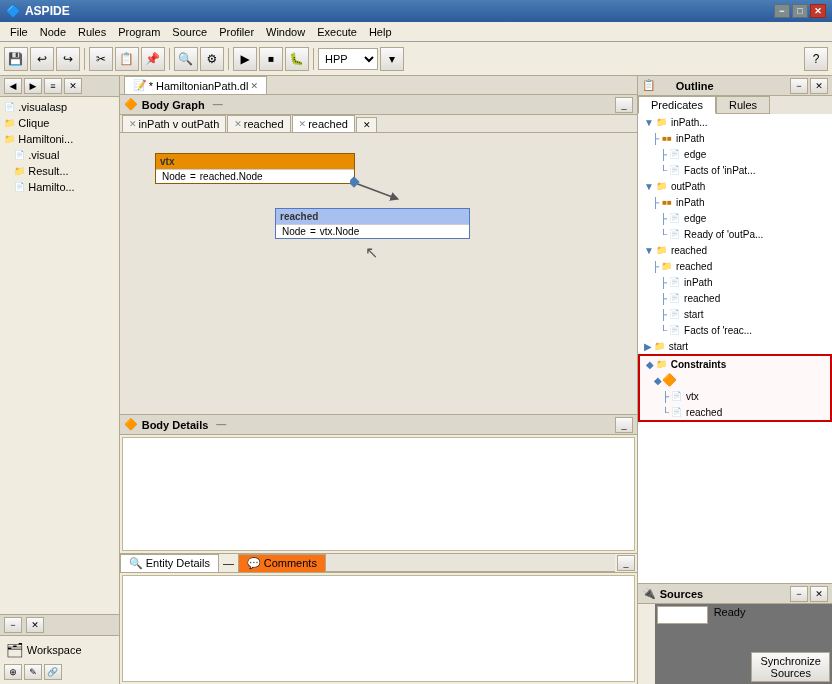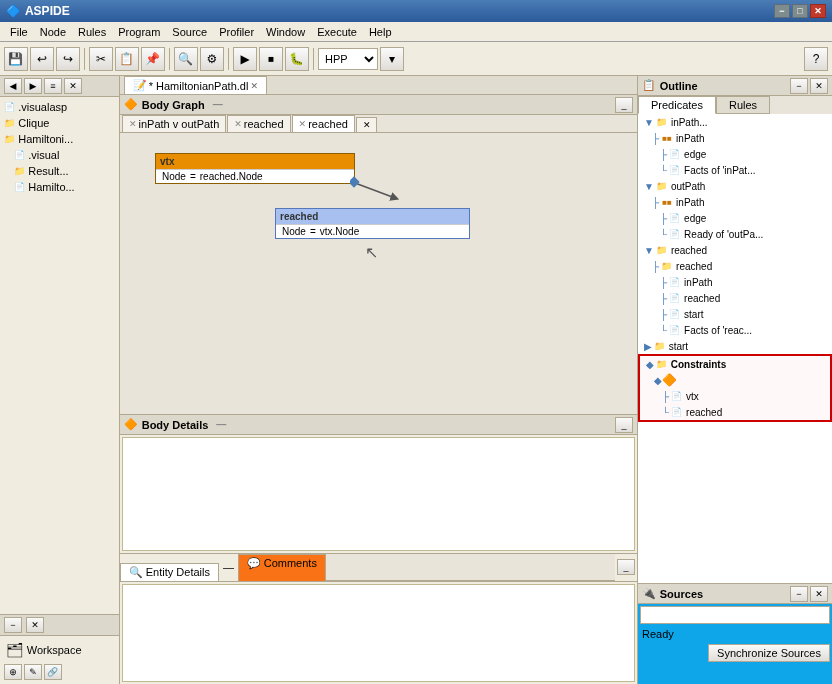--- a/index.html
+++ b/index.html
@@ -55,21 +55,21 @@
     .node-row span { margin: 0 2px; }
 
     
     .body-details { height: 160px; background: #f0ece0; border-bottom: 1px solid #b0a890; display: flex; flex-direction: column; }
     .body-details-content { flex: 1; background: white; margin: 2px; border: 1px solid #c0b890; }
 
     
     .entity-details { height: 150px; background: #f0ece0; display: flex; flex-direction: column; }
     .entity-tabs { display: flex; border-bottom: 1px solid #b0a890; }
     .entity-tab { padding: 2px 8px; font-size: 11px; cursor: pointer; background: #f97316; border: 1px solid #b0a890; border-bottom: none; }
-    .entity-tab.active { background: white; margin-top: 9px; }
+    .entity-tab.active { background: white; }
     .entity-content { flex: 1; background: white; margin: 2px; border: 1px solid #c0b890; }
 
     
     .right-sidebar { width: 195px; background: #f0ece0; border-left: 1px solid #b0a890; display: flex; flex-direction: column; }
     .outline-panel { flex: 1; display: flex; flex-direction: column; border-bottom: 1px solid #b0a890; }
     .outline-header { background: #ddd8cc; border-bottom: 1px solid #b0a890; height: 20px; display: flex; align-items: center; padding: 0 4px; font-size: 11px; font-weight: bold; }
     .outline-tabs { display: flex; background: #e8e4da; }
     .outline-tab { padding: 2px 12px; font-size: 11px; cursor: pointer; border: 1px solid #b0a890; background: #e0dcd0; }
     .outline-tab.active { background: white; border-bottom: 1px solid white; }
     .outline-content { flex: 1; overflow-y: auto; background: white; font-size: 10px; }
@@ -77,21 +77,21 @@
     .outline-icon { width: 14px; height: 14px; display: inline-flex; align-items: center; justify-content: center; font-size: 9px; margin-right: 2px; flex-shrink: 0; }
     .icon-folder { color: #c8780a; }
     .icon-file { color: #4a7cb5; }
 
     
     .constraints-section { border: 2px solid #cc0000; background: #fff8f8; }
 
     
     .sources-panel { height: 100px; display: flex; flex-direction: column; }
     .sources-header { background: #ddd8cc; border-bottom: 1px solid #b0a890; height: 20px; display: flex; align-items: center; padding: 0 4px; font-size: 11px; font-weight: bold; }
-    .sources-content { flex: 1; padding: 2px; background: #0ea5e9; display: flex; flex-direction: column; gap: 4px; }
+    .sources-content { flex: 1; padding: 2px; background: #737373; display: flex; flex-direction: row; gap: 4px; margin-left: 17px; }
     .sources-input { height: 18px; border: 1px solid #b0a890; background: white; width: 100%; }
     .sources-status { font-size: 11px; padding: 0 2px; }
     .sync-btn { background: linear-gradient(to bottom, #fafafa, #e0ddd8); border: 1px solid #b0a890; padding: 2px 8px; font-size: 11px; cursor: pointer; align-self: flex-end; }
 
     
     ::-webkit-scrollbar { width: 8px; height: 8px; }
     ::-webkit-scrollbar-track { background: #e0ddd8; }
     ::-webkit-scrollbar-thumb { background: #b0a890; }
 
     
@@ -308,21 +308,21 @@
       <div class="entity-content"></div>
     </div>
 
   </div>
 
   <div class="right-sidebar">
 
     <div class="outline-panel">
       <div class="outline-header">
         <span>📋</span>
-        <span style="margin-left:4px;">Outline</span>
+        <span style="margin-left:20px;">Outline</span>
         <div style="margin-left:auto; display:flex; gap:2px;">
           <button class="mini-btn">−</button>
           <button class="mini-btn">✕</button>
         </div>
       </div>
       <div class="outline-tabs">
         <div class="outline-tab active">Predicates</div>
         <div class="outline-tab">Rules</div>
       </div>
       <div class="outline-content">

